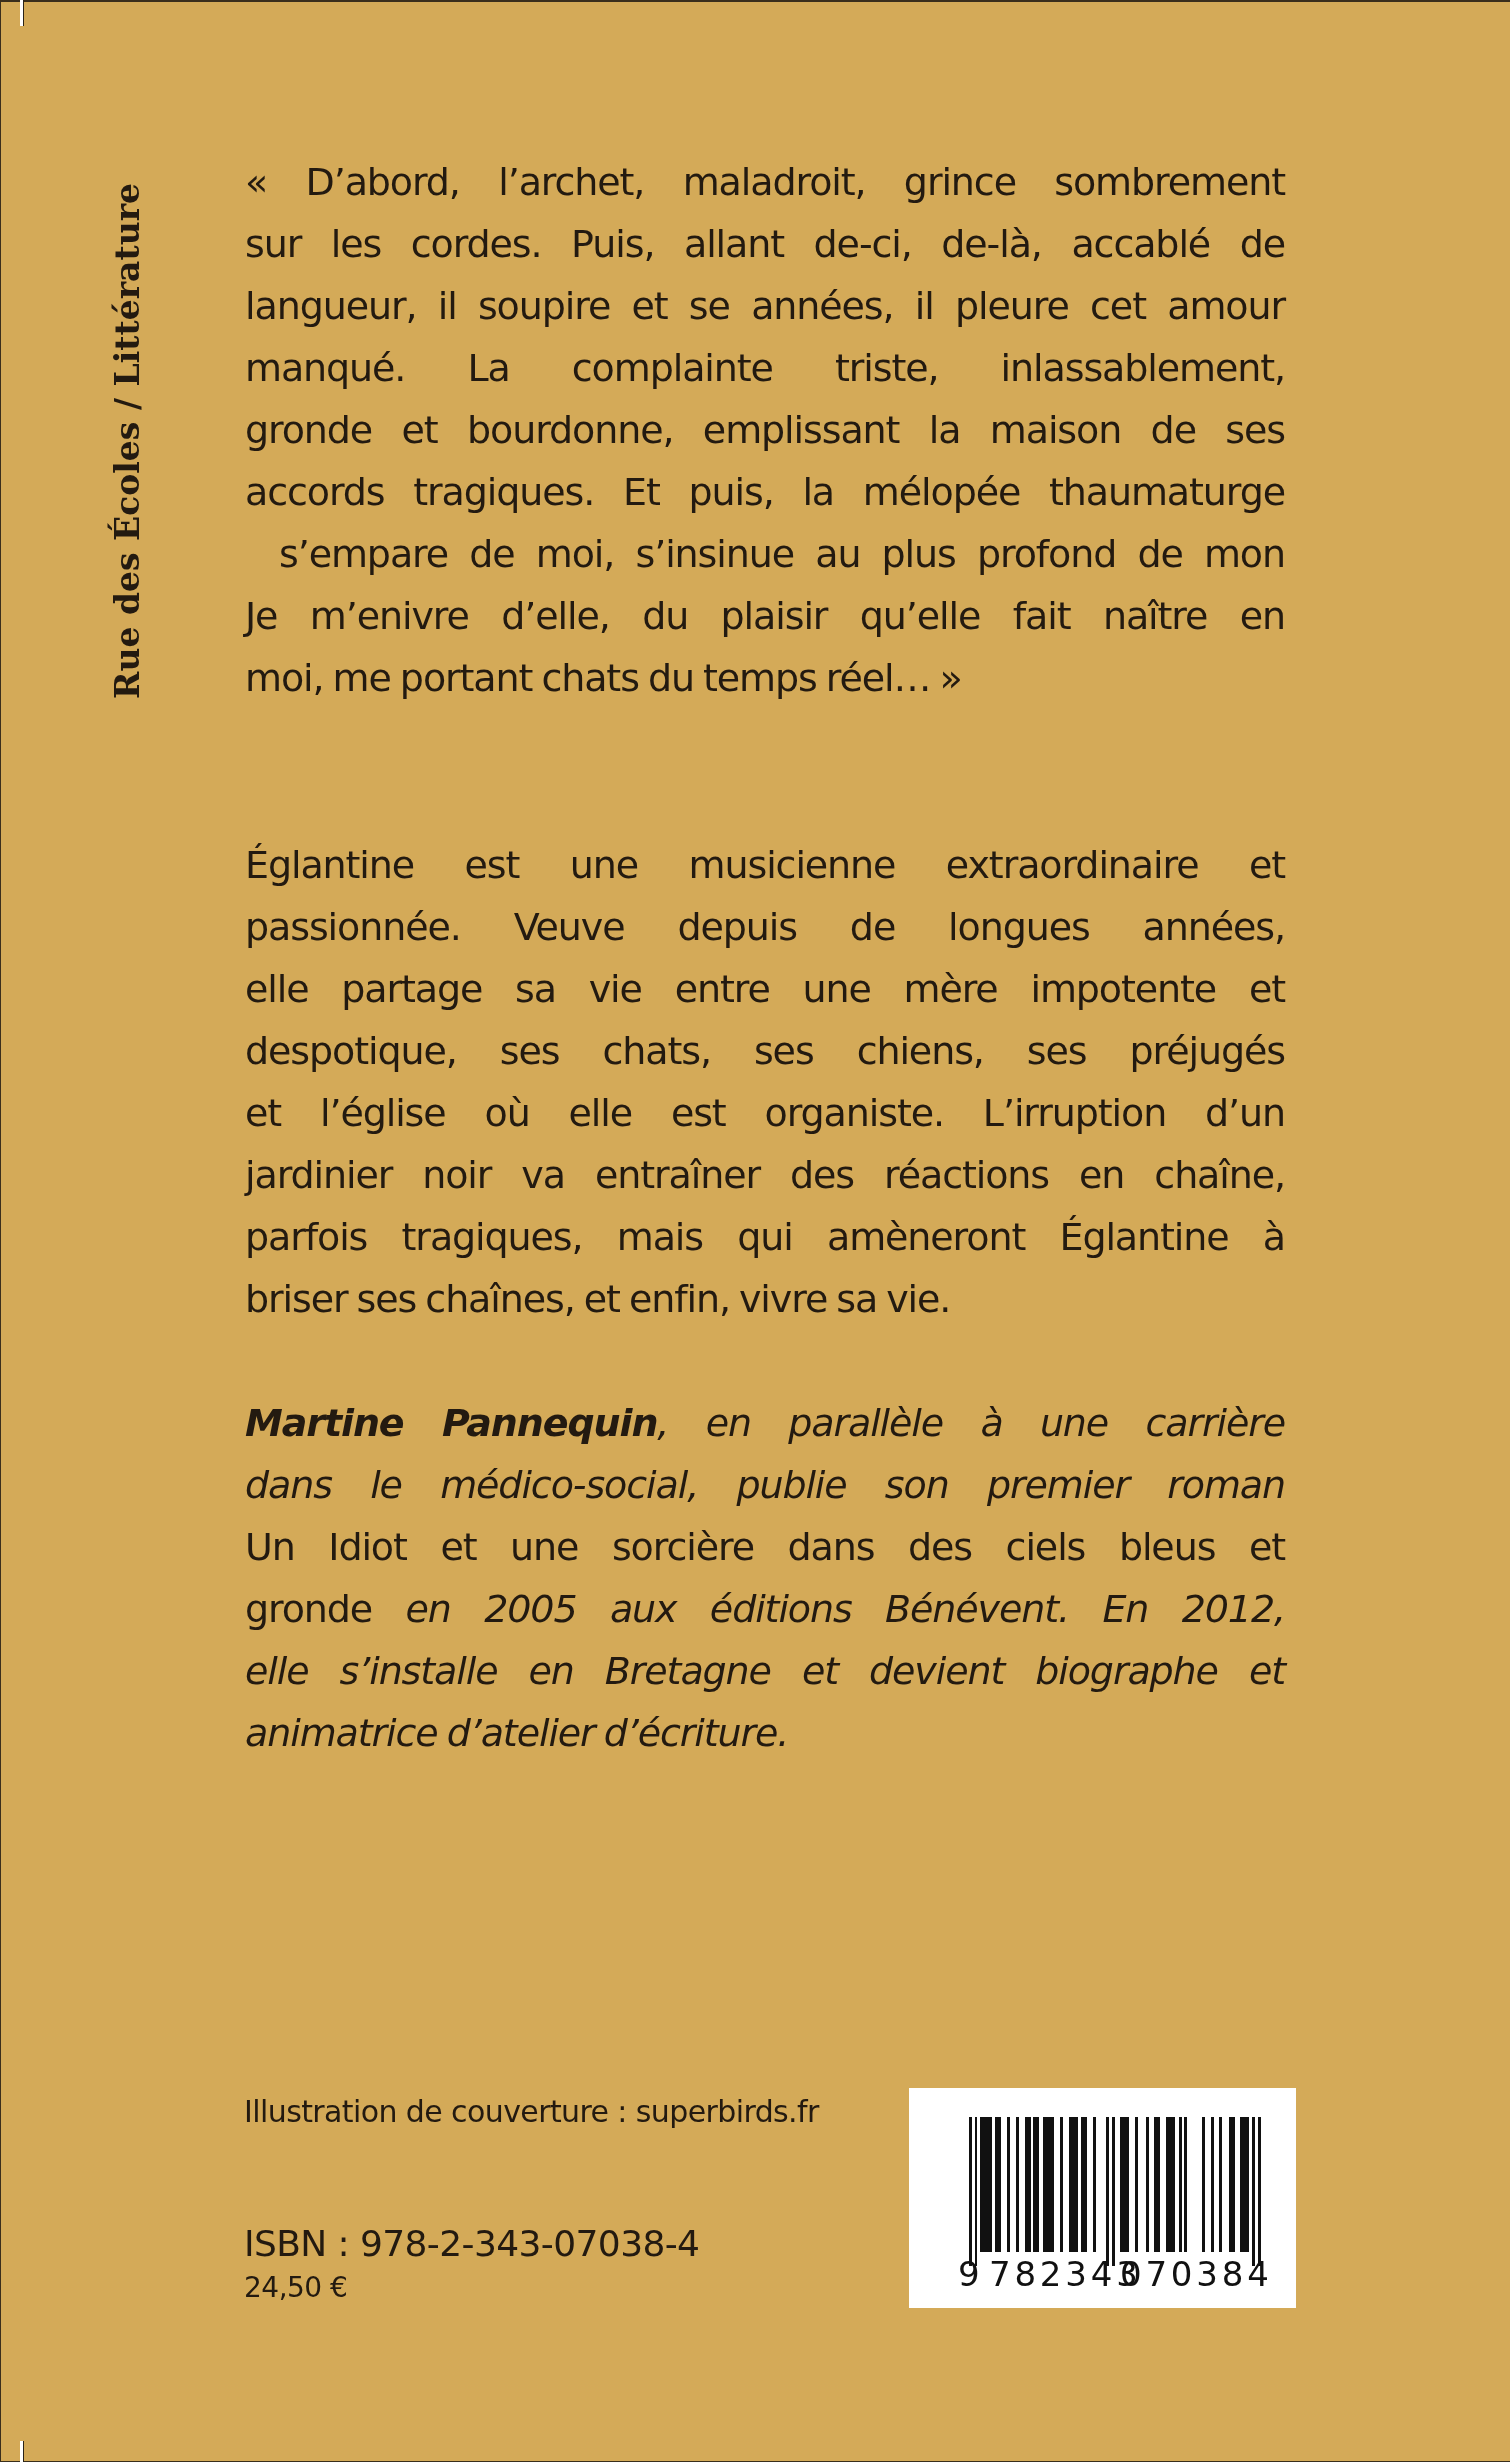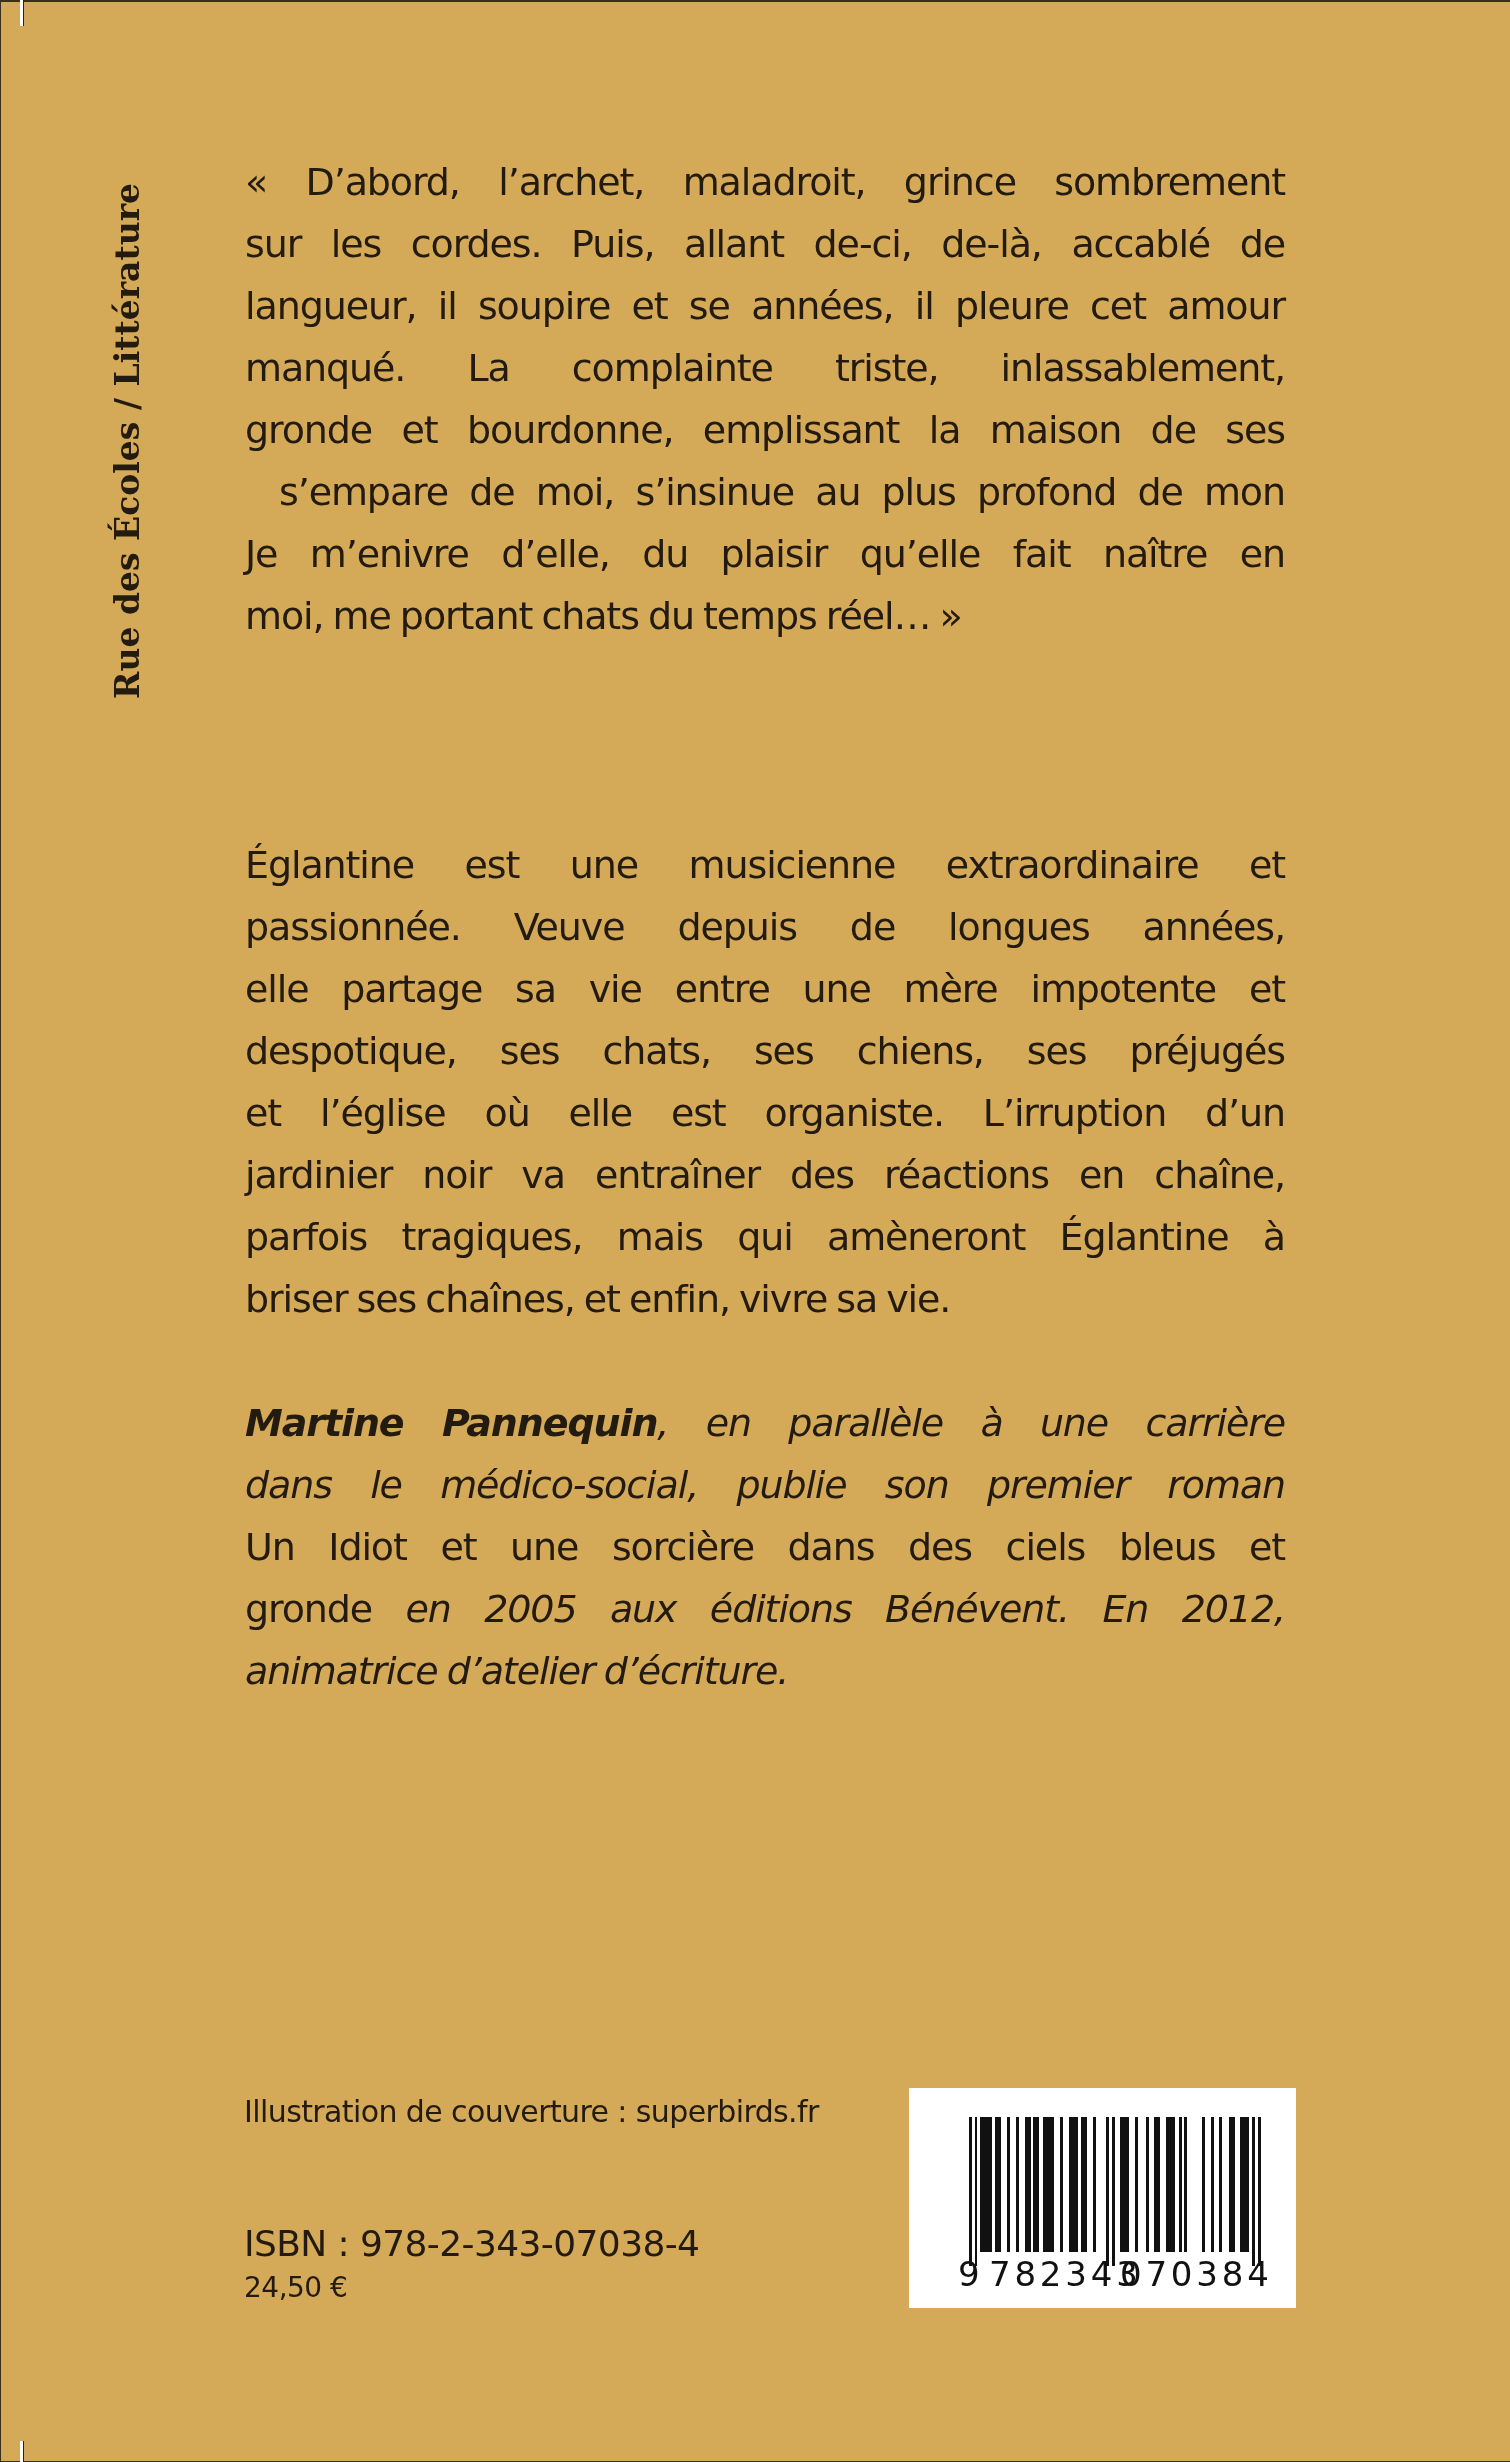--- a/index.html
+++ b/index.html
@@ -76,20 +76,21 @@
 <div class="spine-label">
   <span>Rue des Écoles / Littérature</span>
 </div>
 
 <div class="block p1">
   <span class="line cond" style="white-space: nowrap;">« D’abord, l’archet, maladroit, grince sombrement</span>
   <span class="line cond" style="white-space: nowrap;">sur les cordes. Puis, allant de-ci, de-là, accablé de</span>
   <span class="line cond" style="white-space: nowrap;">langueur, il soupire et se années, il pleure cet amour</span>
   <span class="line cond" style="white-space: nowrap;">manqué. La complainte triste, inlassablement,</span>
   <span class="line cond" style="white-space: nowrap;">gronde et bourdonne, emplissant la maison de ses</span>
+  <span class="line cond" style="white-space: nowrap;">accords tragiques. Et puis, la mélopée thaumaturge</span>
   <span class="line cond" style="white-space: nowrap; margin-left: 34px;">s’empare de moi, s’insinue au plus profond de mon</span>
   <span class="line cond" style="white-space: nowrap;">Je m’enivre d’elle, du plaisir qu’elle fait naître en</span>
   <span class="line cond last" style="white-space: nowrap;">moi, me portant chats du temps réel… »</span>
 </div>
 
 <div class="block p2">
   <span class="line cond" style="white-space: nowrap;">Églantine est une musicienne extraordinaire et</span>
   <span class="line cond" style="white-space: nowrap;">passionnée. Veuve depuis de longues années,</span>
   <span class="line cond" style="white-space: nowrap;">elle partage sa vie entre une mère impotente et</span>
   <span class="line cond" style="white-space: nowrap;">despotique, ses chats, ses chiens, ses préjugés</span>
@@ -97,20 +98,21 @@
   <span class="line cond" style="white-space: nowrap;">jardinier noir va entraîner des réactions en chaîne,</span>
   <span class="line cond" style="white-space: nowrap;">parfois tragiques, mais qui amèneront Églantine à</span>
   <span class="line cond last" style="white-space: nowrap;">briser ses chaînes, et enfin, vivre sa vie.</span>
 </div>
 
 <div class="block p3">
   <span class="line cond" style="white-space: nowrap;"><b class="italic bold">Martine Pannequin</b><i>, en parallèle à une carrière</i></span>
   <span class="line cond italic" style="white-space: nowrap;">dans le médico-social, publie son premier roman</span>
   <span class="line cond" style="white-space: nowrap;">Un Idiot et une sorcière dans des ciels bleus et</span>
   <span class="line cond" style="white-space: nowrap;"><span>gronde</span><i> en 2005 aux éditions Bénévent. En 2012,</i></span>
+  <span class="line cond italic" style="white-space: nowrap;">elle s’installe en Bretagne et devient biographe et</span>
   <span class="line cond italic last" style="white-space: nowrap;">animatrice d’atelier d’écriture.</span>
 </div>
 
 <div class="credit">Illustration de couverture : superbirds.fr</div>
 <div class="isbn">ISBN : 978-2-343-07038-4</div>
 <div class="price">24,50 €</div>
 
 <div class="barcode-box">
   <div class="bars" id="bars">
       <div class="bar guard" style="left: 0px; width: 2.8px;"></div>

